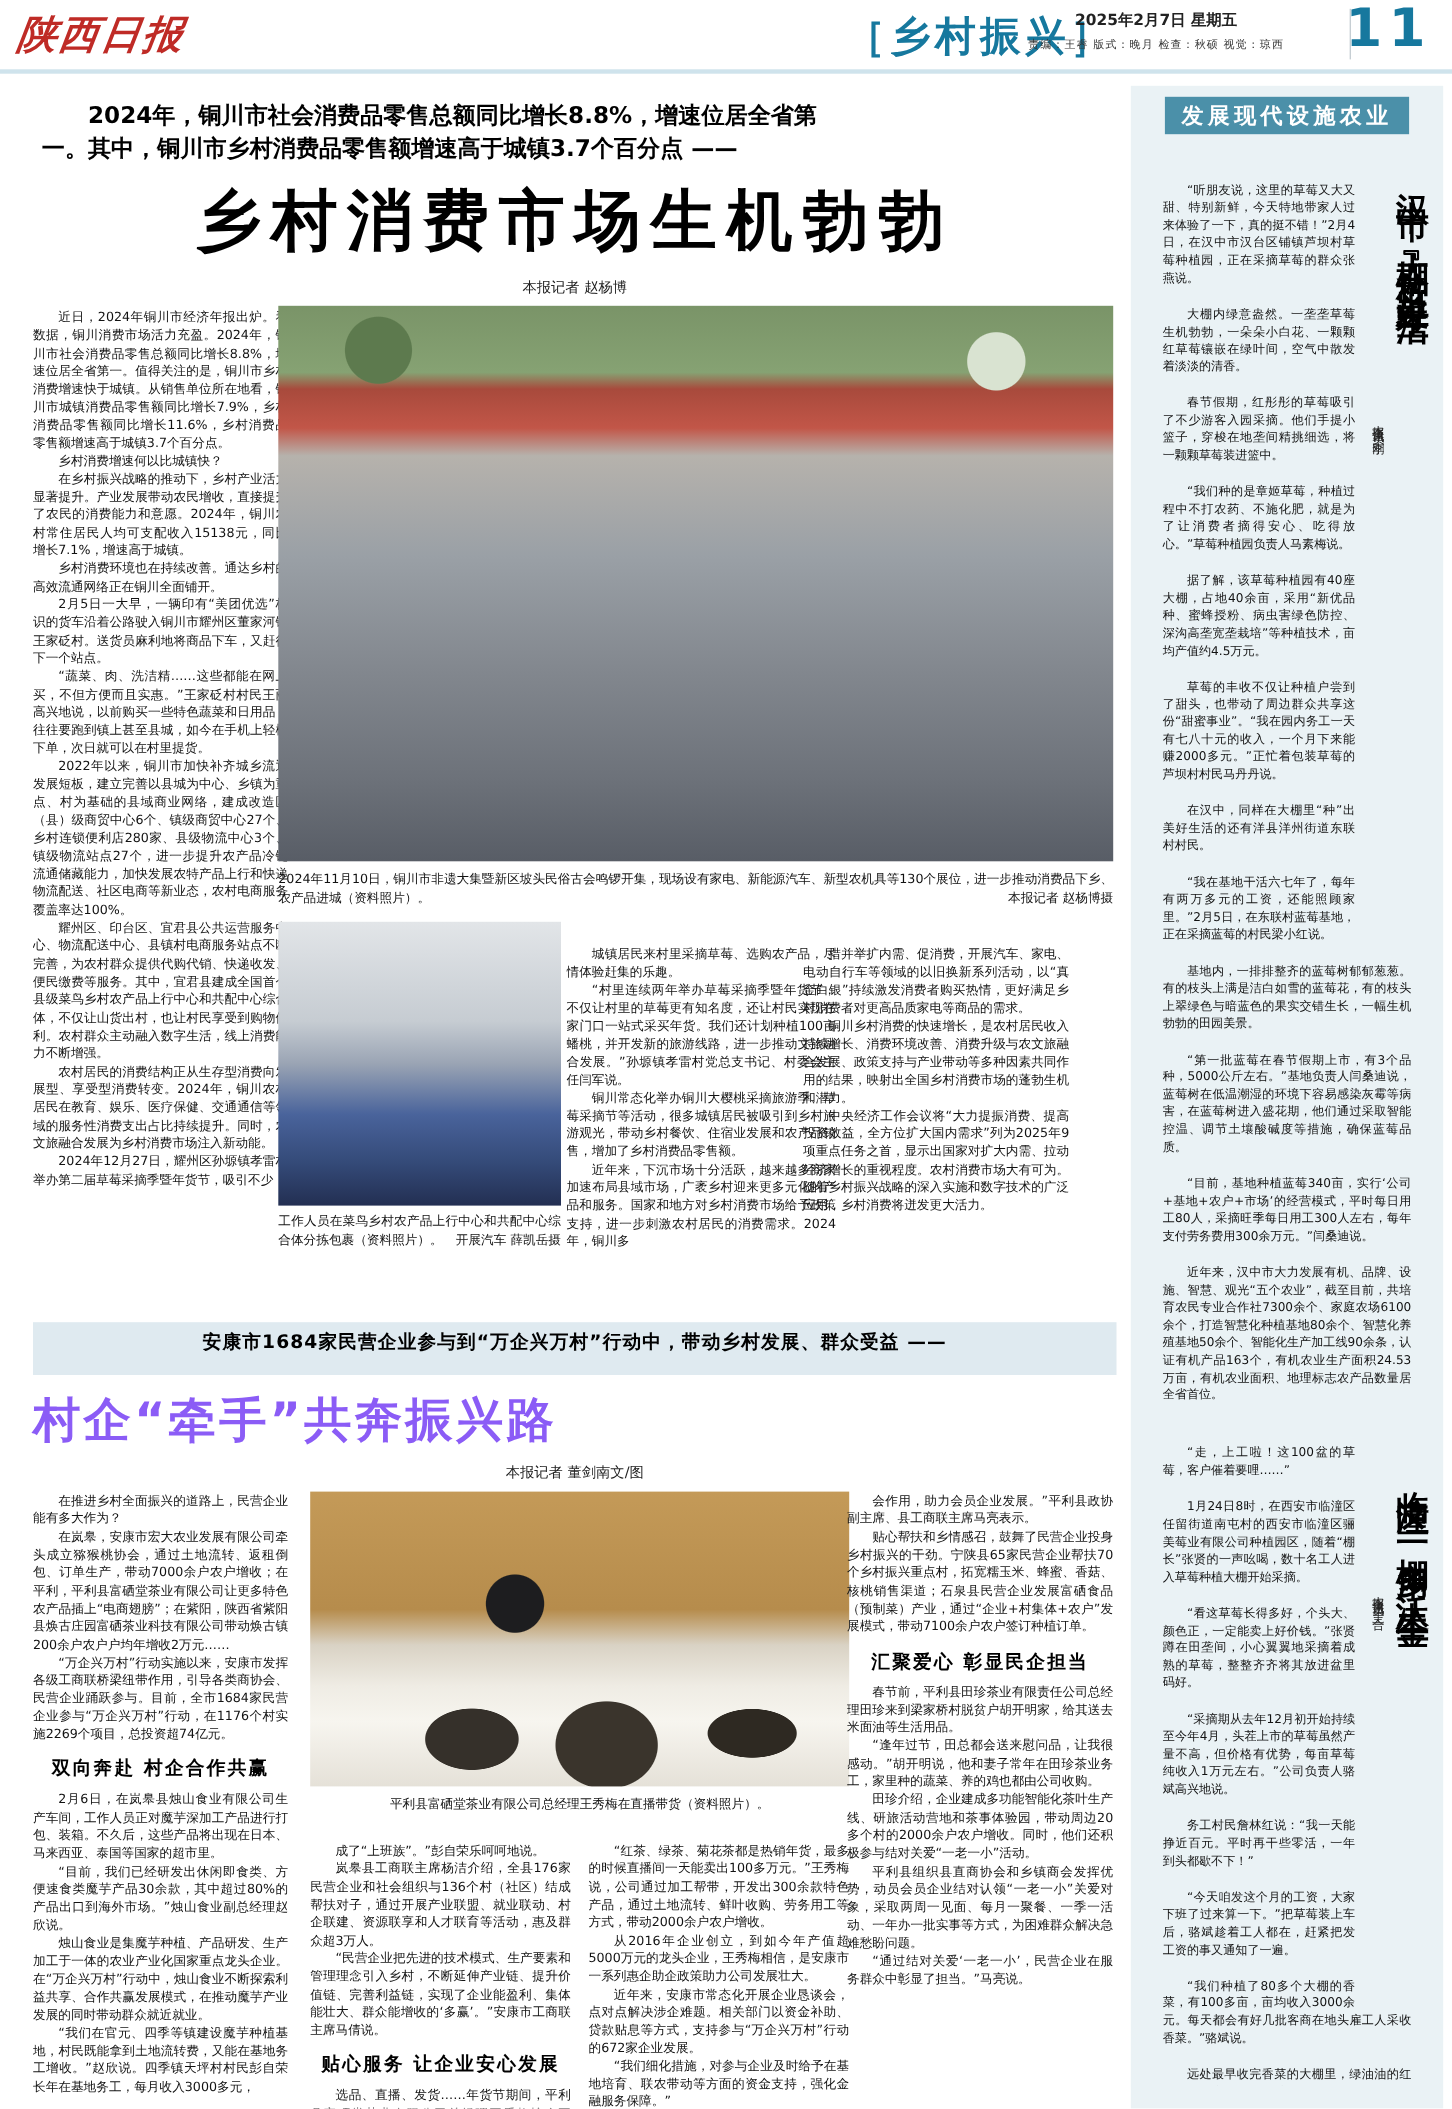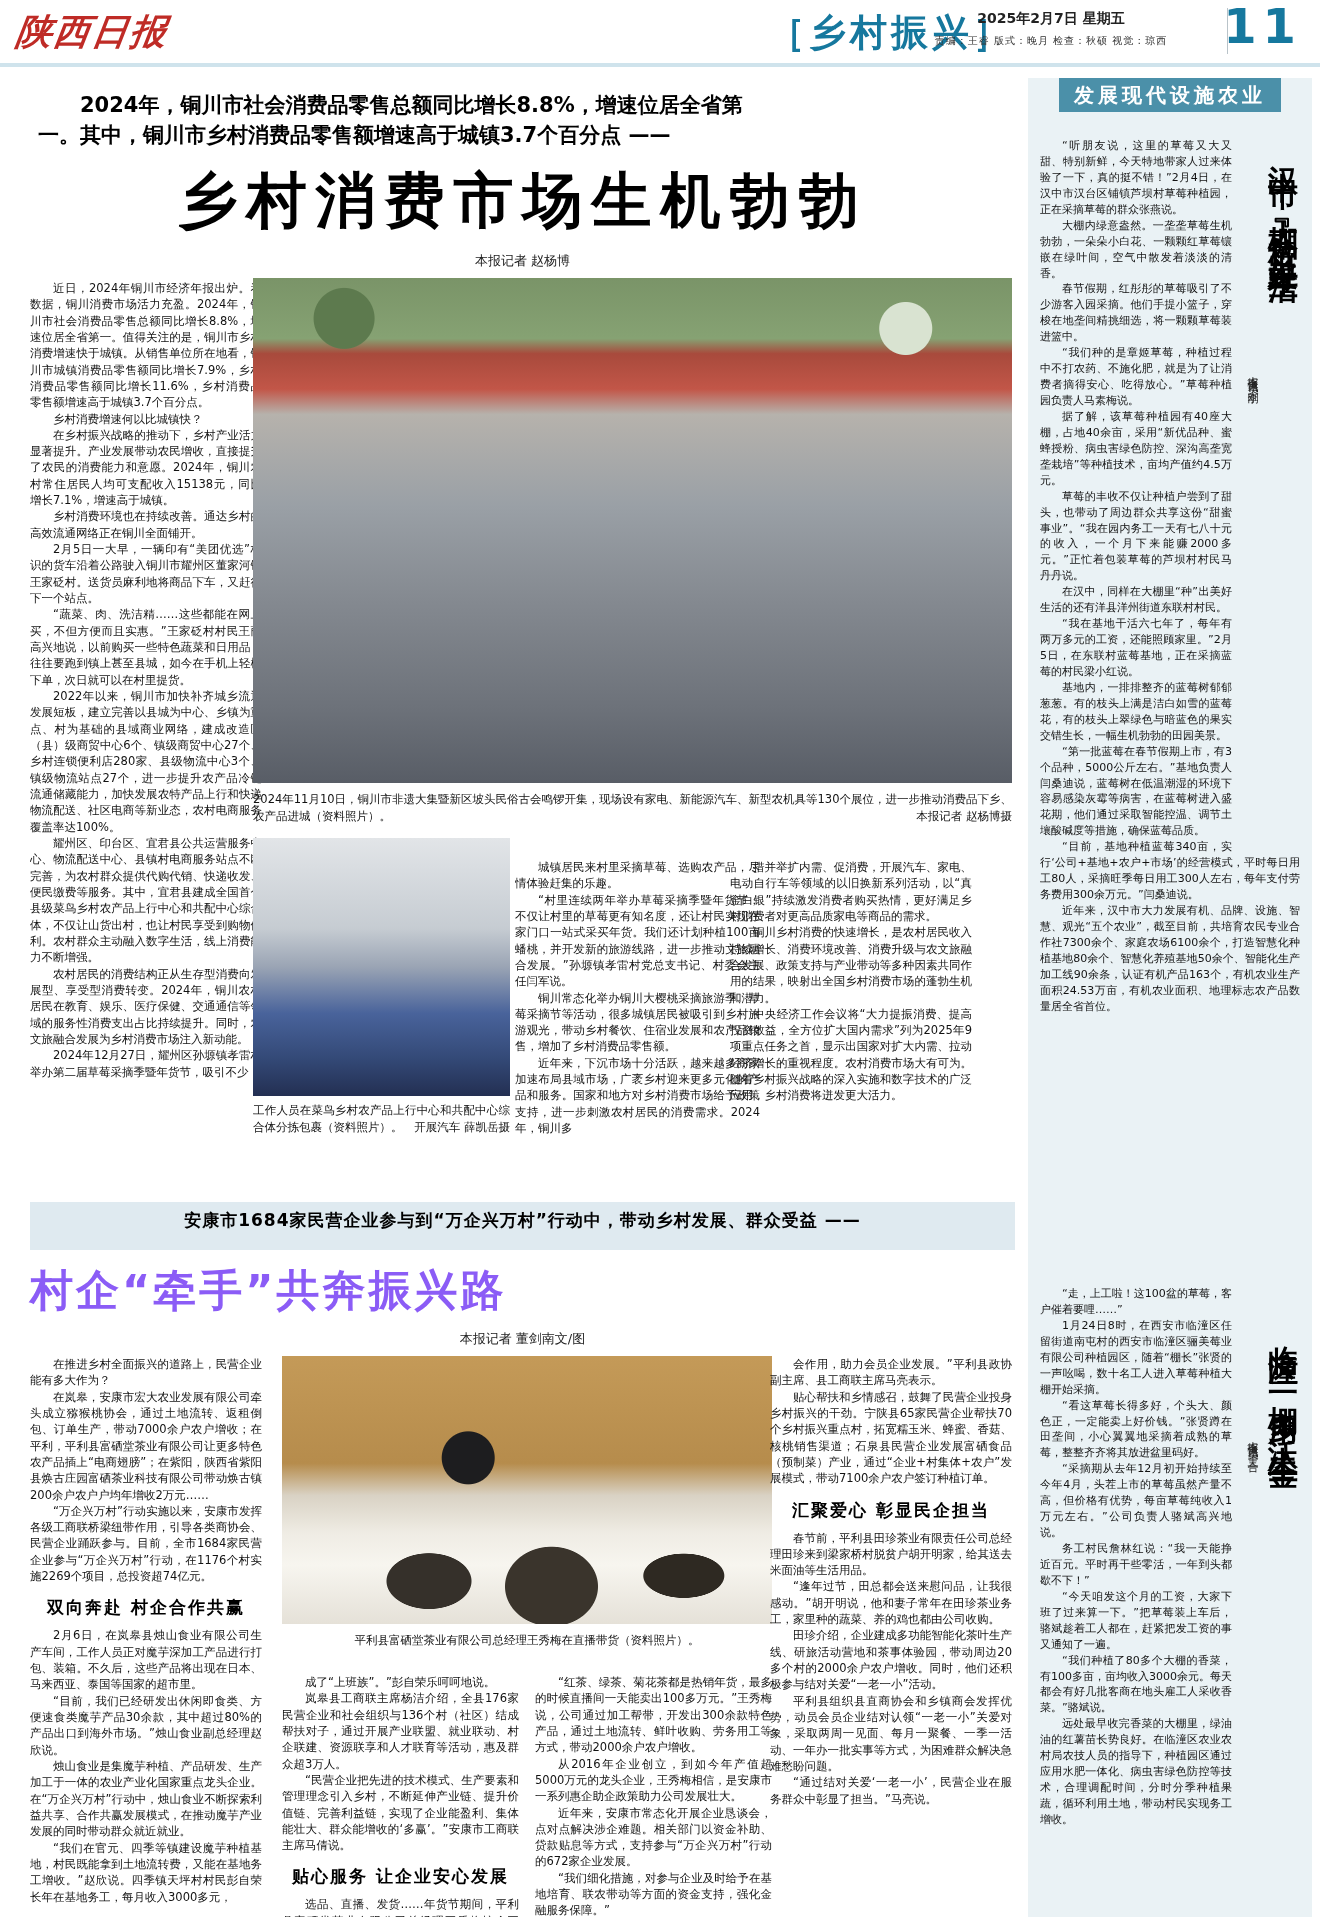--- a/index.html
+++ b/index.html
@@ -51,28 +51,28 @@
       radial-gradient(ellipse at 55% 86%, #3a342c 0 46px, rgba(0,0,0,0) 47px),
       radial-gradient(ellipse at 82% 82%, #2e2922 0 40px, rgba(0,0,0,0) 41px),
       radial-gradient(circle at 38% 38%, #1d1d1f 0 26px, rgba(0,0,0,0) 27px),
       linear-gradient(180deg,#c49a58 0%,#b68c4c 40%,#d9d2c4 52%,#efece4 66%,#f7f5ef 78%,#e5e1d8 100%);}
   .cap3{position:absolute;left:252px;top:276px;width:490px;text-align:center;}
   .a2-col2{position:absolute;left:252px;top:318px;width:237px;height:279px;overflow:hidden;}
   .a2-col3{position:absolute;left:505px;top:318px;width:237px;height:279px;overflow:hidden;}
   .a2-col4{position:absolute;left:740px;top:0;width:242px;height:597px;overflow:hidden;}
   
   .sidebar{position:absolute;left:1028px;top:78px;width:284px;height:1839px;background:#eaf2f5;box-sizing:border-box;padding:0 12px;}
-  .sb-header{height:34px;display:flex;align-items:flex-start;}
+  .sb-header{margin-top:10px;height:34px;display:flex;align-items:flex-start;}
   .sb-stripe{width:14px;background:repeating-linear-gradient(90deg,#43869f 0 4px,rgba(0,0,0,0) 4px 8px);}
   .sb-title{flex:1;margin:0 5px;background:#4b90a9;color:#fff;text-align:center;
             font-size:20px;font-weight:800;line-height:34px;letter-spacing:4px;}
   .sb-article{overflow:hidden;}
   .sb-a{margin-top:26px;height:1130px;}
   .sb-b{margin-top:18px;height:600px;}
-  .sb-article p{margin:0;text-indent:2em;font-size:11px;line-height:1.45;text-align:justify;color:#121212;}
+  .sb-article p{margin:17px;text-indent:2em;font-size:11px;line-height:1.45;text-align:justify;color:#121212;}
   .v-head{float:right;display:flex;flex-direction:row;align-items:flex-start;gap:8px;margin:4px 0 10px 12px;}
   .v-head-a{height:700px;}
   .v-head-b{height:480px;margin-top:36px;}
   .v-title{writing-mode:vertical-rl;font-size:30px;font-weight:900;line-height:1.1;letter-spacing:6px;color:#000;}
   .v-byline{writing-mode:vertical-rl;font-size:11px;color:#222;letter-spacing:2px;}
   .v-head-a .v-byline{margin-top:225px;}
   .v-head-b .v-byline{margin-top:110px;}
 </style>
 </head>
 <body>

